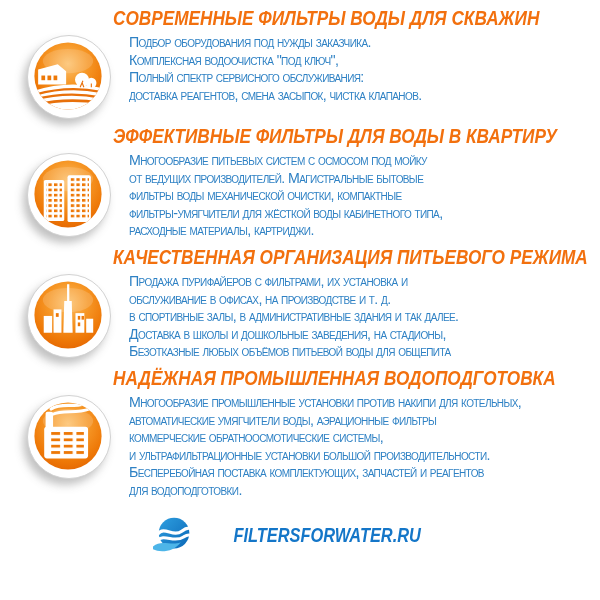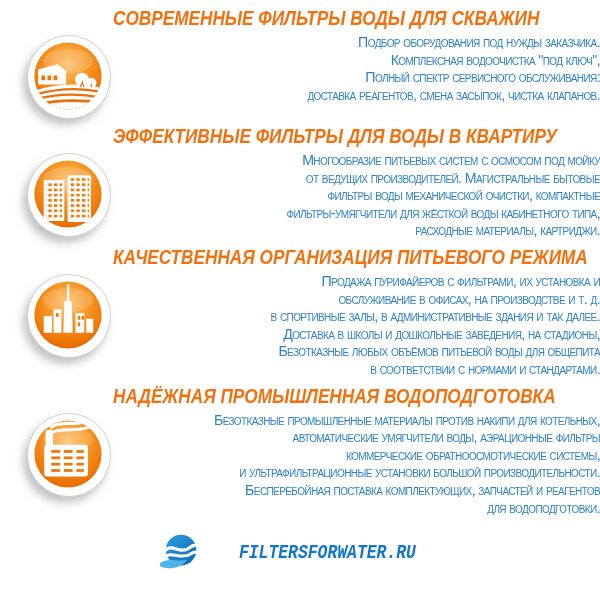--- a/index.html
+++ b/index.html
@@ -1,21 +1,21 @@
 <!DOCTYPE html>
 <html style="--color-heading: #f2700e; --color-body: #2e81c4; --color-logo: #1476c8; --color-logo_wave: #4db5e8; --color-icon_orange: #ee7807;"><head>
 <meta charset="utf-8">
 <style>
   html,body{margin:0;padding:0;background:#fff;}
   body{
     width:600px;height:600px;overflow:hidden;
     font-family:"Liberation Sans","DejaVu Sans",sans-serif;
   }
   .page{padding-top:8px;width:600px;}
-  .row{display:flex;margin-bottom:7px;text-align:right;}
+  .row{display:flex;margin-bottom:7px;}
   .icon-col{flex:none;width:84px;margin-left:27px;}
   .badge{
     width:82px;height:82px;margin-top:27px;border-radius:50%;
     background:#fff;border:1px solid #d2d2d2;
     box-shadow:-4px 6px 8px rgba(80,80,80,.35);
     position:relative;
   }
   .badge svg{position:absolute;left:-2px;top:-2px;width:84px;height:84px;}
   .text-col{flex:1;min-width:0;margin-left:2px;}
   .heading{
@@ -25,24 +25,25 @@
     color:var(--color-heading,#f2700e);
     white-space:nowrap;
     transform:scaleX(.86);transform-origin:0 50%;
   }
   .bline{
     font-size:14.2px;line-height:17.6px;
     font-variant:small-caps;
     letter-spacing:-0.6px;
     color:var(--color-body,#2e81c4);
     white-space:nowrap;
+    margin-left:16px;
   }
   .footer{
     display:flex;align-items:center;justify-content:center;
-    margin-top:14px;gap:10px;font-family:Liberation Mono, monospace;
+    margin-top:14px;gap:10px;
   }
   .logo-badge{width:44px;height:42px;display:inline-block;cursor:pointer;}
   .site{
     font-size:21px;font-weight:bold;font-style:italic;
     color:var(--color-logo,#1476c8);
     transform:scaleX(.78);transform-origin:50% 50%;
     white-space:nowrap;cursor:pointer;
   }
 </style>
 </head>
@@ -156,21 +157,20 @@
       </div>
     </div>
     <div class="text-col">
       <h2 class="heading">КАЧЕСТВЕННАЯ ОРГАНИЗАЦИЯ ПИТЬЕВОГО РЕЖИМА</h2>
       <div class="body">
         <div class="bline">Продажа пурифайеров с фильтрами, их установка и</div>
         <div class="bline">обслуживание в офисах, на производстве и т. д.</div>
         <div class="bline">в спортивные залы, в административные здания и так далее.</div>
         <div class="bline">Доставка в школы и дошкольные заведения, на стадионы,</div>
         <div class="bline">Безотказные любых объёмов питьевой воды для общепита</div>
-        <div class="bline">в соответствии с нормами и стандартами.</div>
       </div>
     </div>
   </section>
 
   <section class="row">
     <div class="icon-col">
       <div class="badge">
         <svg viewBox="0 0 90 90">
           <circle cx="45" cy="45" r="36" fill="url(#orb)"></circle>
           <g clip-path="url(#orbclip)">
@@ -180,21 +180,21 @@
             <path d="M28,22 C40,16 53,22 68,16" fill="none" stroke="#ffffff" stroke-width="3.2" stroke-linecap="round"></path>
             <rect x="19.5" y="35" width="47" height="34" rx="3" fill="#ffffff"></rect>
             <rect x="24.5" y="40.5" width="37.5" height="24.5" fill="url(#fact)"></rect>
           </g>
         </svg>
       </div>
     </div>
     <div class="text-col">
       <h2 class="heading">НАДЁЖНАЯ ПРОМЫШЛЕННАЯ ВОДОПОДГОТОВКА</h2>
       <div class="body">
-        <div class="bline">Безотказные промышленные материалы против накипи для котельных,</div>
+        <div class="bline">Многообразие промышленные установки против накипи для котельных,</div>
         <div class="bline">автоматические умягчители воды, аэрационные фильтры</div>
         <div class="bline">коммерческие обратноосмотические системы,</div>
         <div class="bline">и ультрафильтрационные установки большой производительности.</div>
         <div class="bline">Бесперебойная поставка комплектующих, запчастей и реагентов</div>
         <div class="bline">для водоподготовки.</div>
       </div>
     </div>
   </section>
 
   <footer class="footer">

